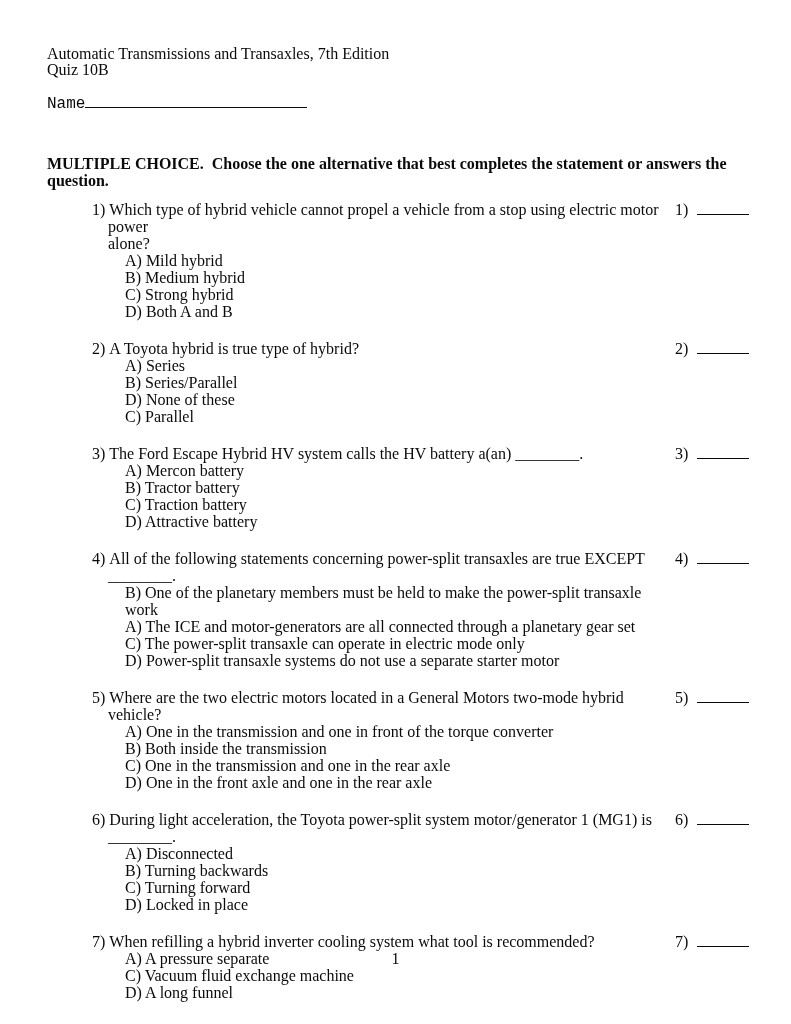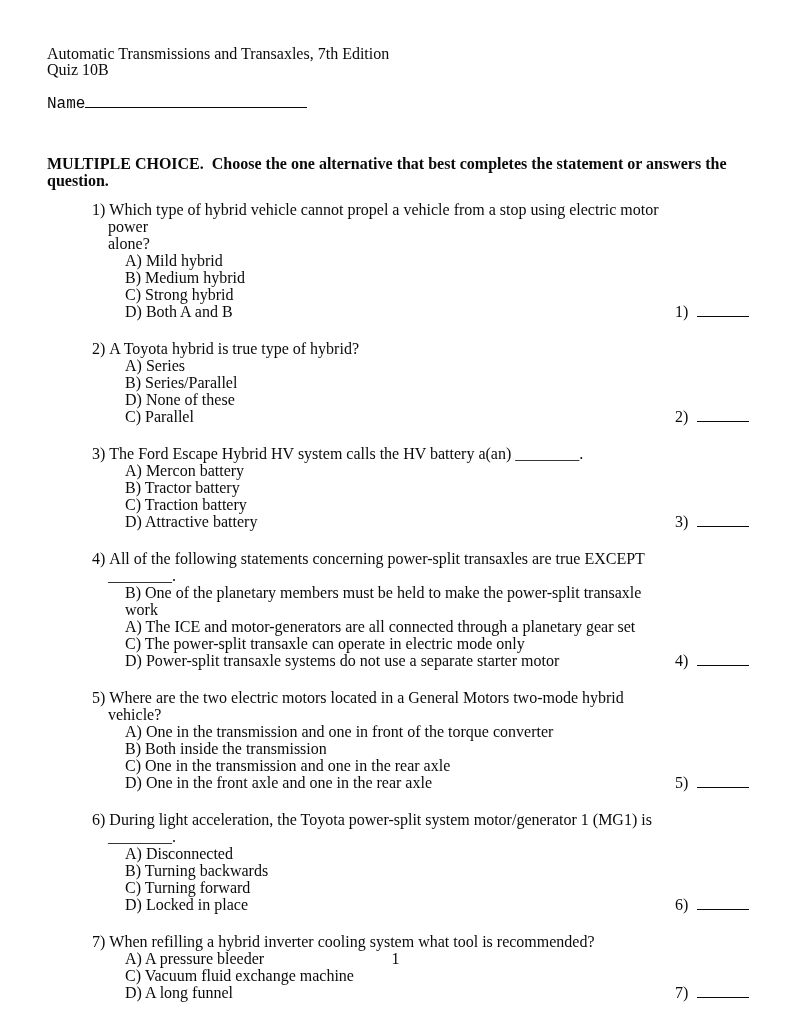--- a/index.html
+++ b/index.html
@@ -25,21 +25,21 @@
     border-bottom: 1px solid #0a0a0a;
     height: 13px;
     vertical-align: baseline;
   }
   .section-heading {
     margin-top: 42px;
     font-weight: bold;
     white-space: pre-wrap;
   }
   .questions { margin-top: 12px; margin-left: 45px; }
-  .question { display: flex; align-items: flex-end; margin-bottom: 20px; }
+  .question { display: flex; align-items: flex-start; margin-bottom: 20px; }
   .q-main { width: 583px; flex: 0 0 583px; }
   .q-line { padding-left: 16px; text-indent: -16px; }
   .q-num { margin-right: 4px; }
   .q-line2 { padding-left: 16px; }
   .options { margin-left: 33px; }
   .q-ans { white-space: nowrap; flex: 1; }
   .ans-num { margin-right: 9px; }
   .ans-blank {
     display: inline-block;
     width: 52px;
@@ -173,21 +173,21 @@
         <span class="ans-num">6)</span><span class="ans-blank"></span>
       </div>
     </div>
 
     <div class="question">
       <div class="q-main">
         <div class="q-line">
           <span class="q-num">7)</span><span>When refilling a hybrid inverter cooling system what tool is recommended?</span>
         </div>
         <div class="options">
-          <div class="option">A) A pressure bleeder</div>
+          <div class="option">A) A pressure separate</div>
           <div class="option">C) Vacuum fluid exchange machine</div>
           <div class="option">D) A long funnel</div>
         </div>
       </div>
       <div class="q-ans">
         <span class="ans-num">7)</span><span class="ans-blank"></span>
       </div>
     </div>
 
   </div>

